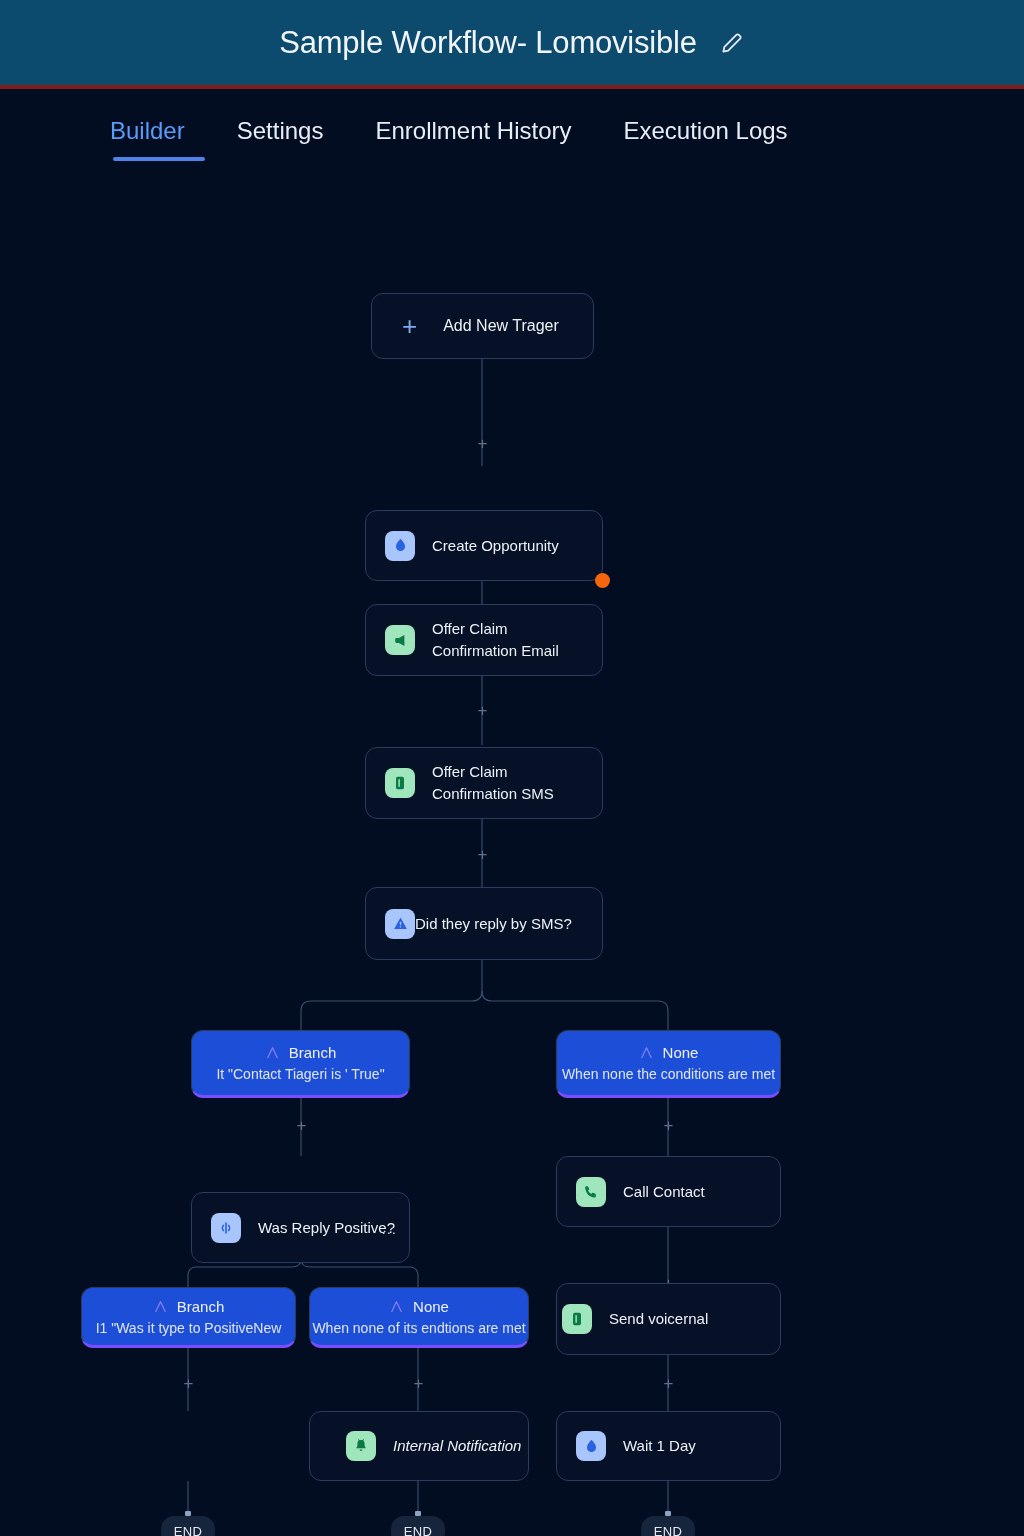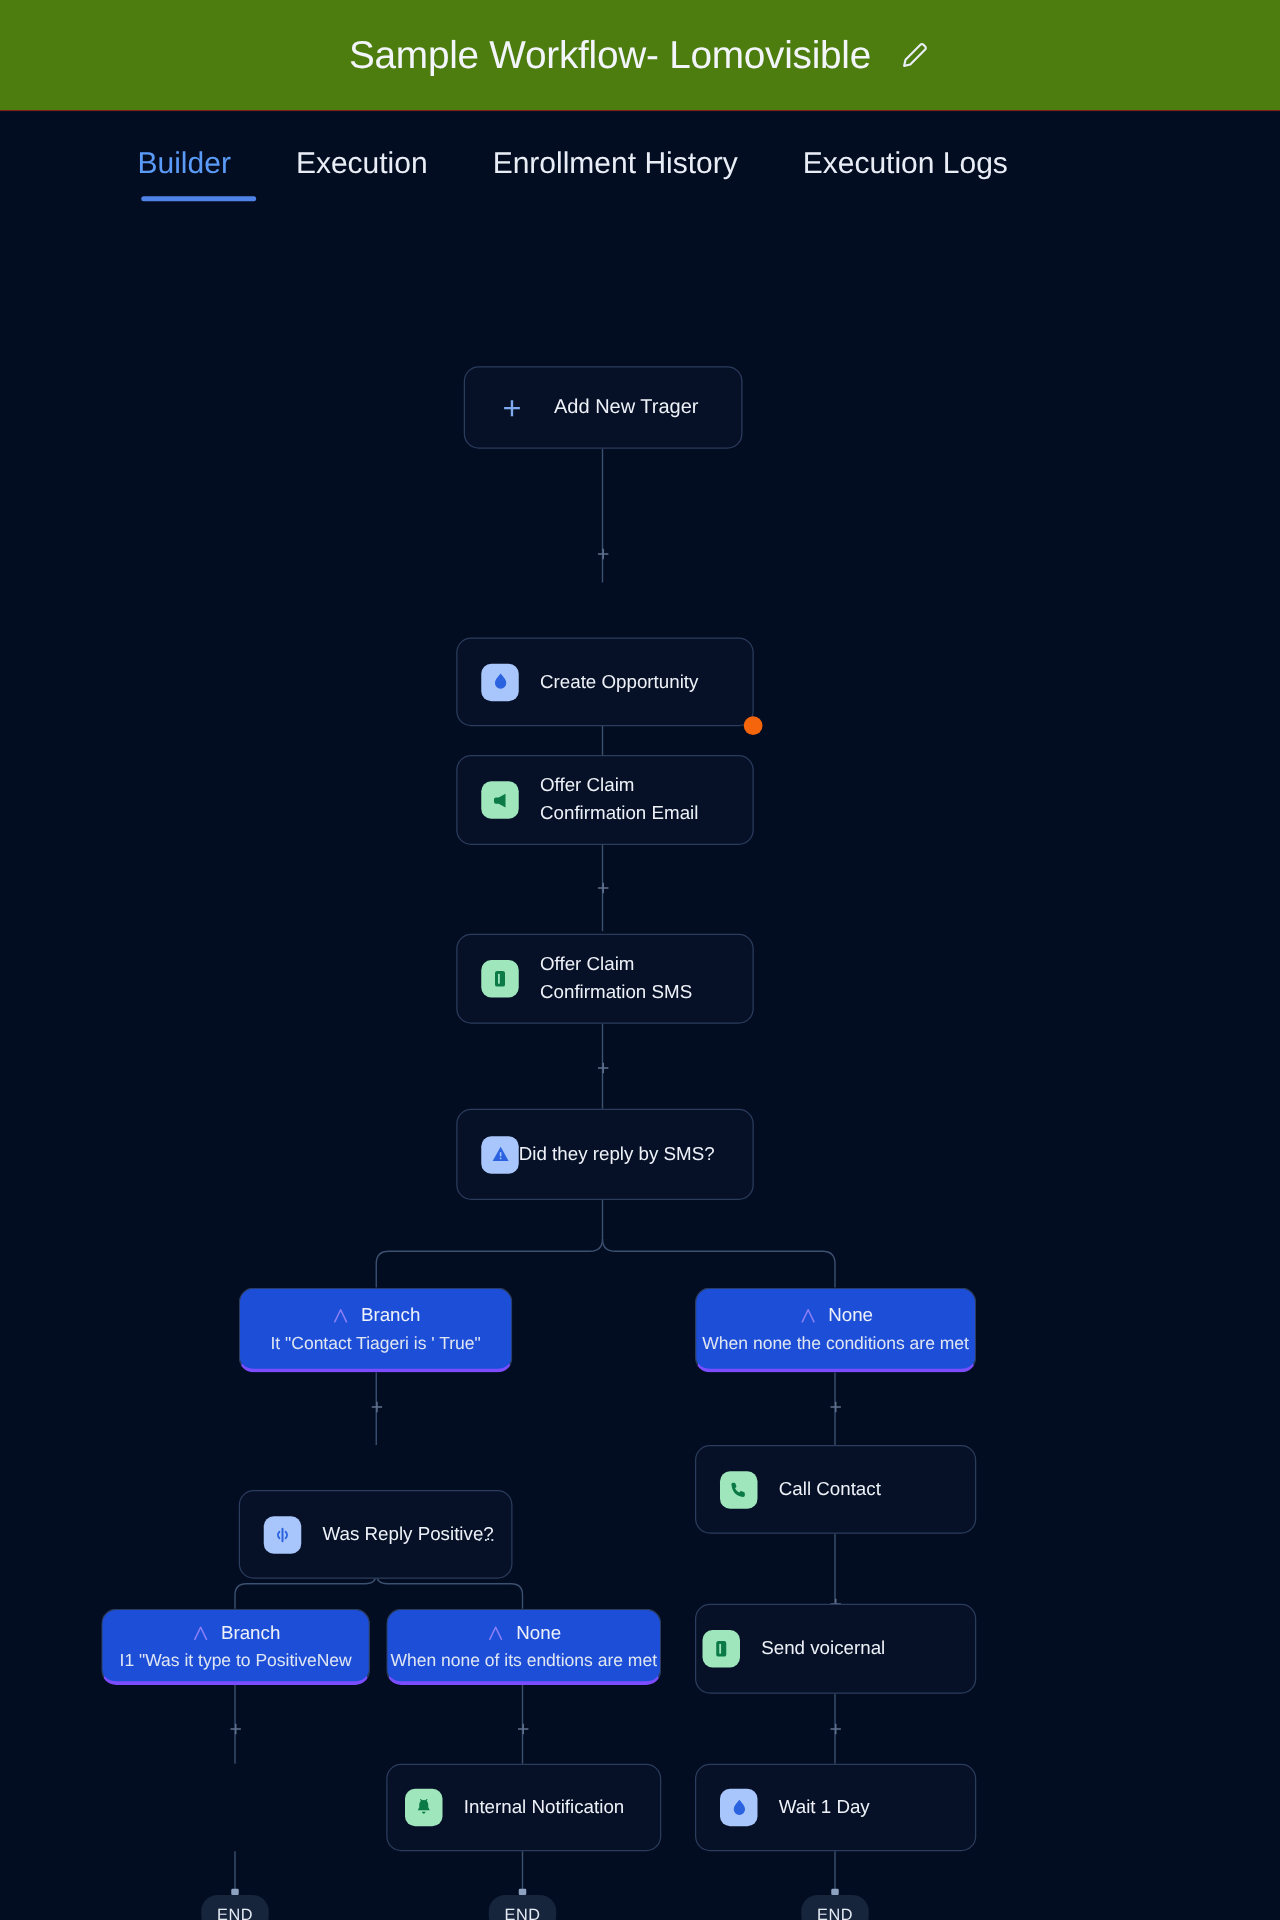--- a/index.html
+++ b/index.html
@@ -6,22 +6,22 @@
   html, body {
     width: 1024px; height: 1536px;
     background: #030d22;
     font-family: "Liberation Sans", sans-serif;
     overflow: hidden;
   }
 
   
   .header {
     position: absolute; left: 0; top: 0; width: 1024px; height: 89px;
-    background: #4d7c0f;
-    border-bottom: 1px solid #7f1d1d;
+    background: #0c4a6e;
+    border-bottom: 4px solid #7f1d1d;
   }
   .header-inner {
     display: flex; align-items: center; justify-content: center;
     gap: 22px; height: 100%;
   }
   .wf-title {
     font-size: 31px; color: #f2f5fa; font-weight: 400;
     letter-spacing: -0.2px; white-space: nowrap;
   }
   .edit-icon { width: 26px; height: 26px; display: block; cursor: pointer; }
@@ -123,21 +123,21 @@
         <path d="M4 20l1-4.5L16 4.5a1.6 1.6 0 0 1 2.3 0l1.2 1.2a1.6 1.6 0 0 1 0 2.3L8.5 19 4 20z"></path>
       </svg>
     </span>
   </div>
 </div>
 
 <div class="tabbar">
   <div class="tabs">
     <div class="tab active">Builder</div>
     <div class="tab-spacer"></div>
-    <div class="tab">Execution</div>
+    <div class="tab">Settings</div>
     <div class="tab-spacer"></div>
     <div class="tab">Enrollment History</div>
     <div class="tab-spacer"></div>
     <div class="tab">Execution Logs</div>
   </div>
 </div>
 
 <div class="canvas">
 
   <svg class="edges" viewBox="0 0 1024 1351" xmlns="http://www.w3.org/2000/svg">
@@ -313,21 +313,21 @@
     <span class="node-icon green">
       <svg width="16" height="16" viewBox="0 0 24 24" fill="#0b7a46">
         <rect x="6" y="2.6" width="12" height="18.8" rx="2.6"></rect>
         <rect x="9.6" y="6" width="2.2" height="12" rx="1" fill="#9fe6bd"></rect>
       </svg>
     </span>
     <span class="node-label">Send voicernal</span>
   </div>
 
 
-  <div class="node" style="left:309px; top:1226px; width:220px; height:70px; padding-left:14px; gap:17px;">
+  <div class="node" style="left:309px; top:1226px; width:220px; height:70px; padding-left:36px; gap:17px;font-style:italic;">
     <span class="node-icon green">
       <svg width="16" height="16" viewBox="0 0 24 24" fill="#0b7a46">
         <path d="M12 3a5.4 5.4 0 0 0-5.4 5.4v3.4L4.8 15.4h14.4l-1.8-3.6V8.4A5.4 5.4 0 0 0 12 3z"></path>
         <path d="M9.8 17.2h4.4a2.2 2.2 0 0 1-4.4 0z"></path>
         <path d="M8.3 2.6l1.6 1.9M15.7 2.6l-1.6 1.9" stroke="#0b7a46" stroke-width="1.6" stroke-linecap="round"></path>
       </svg>
     </span>
     <span class="node-label">Internal Notification</span>
   </div>
 

